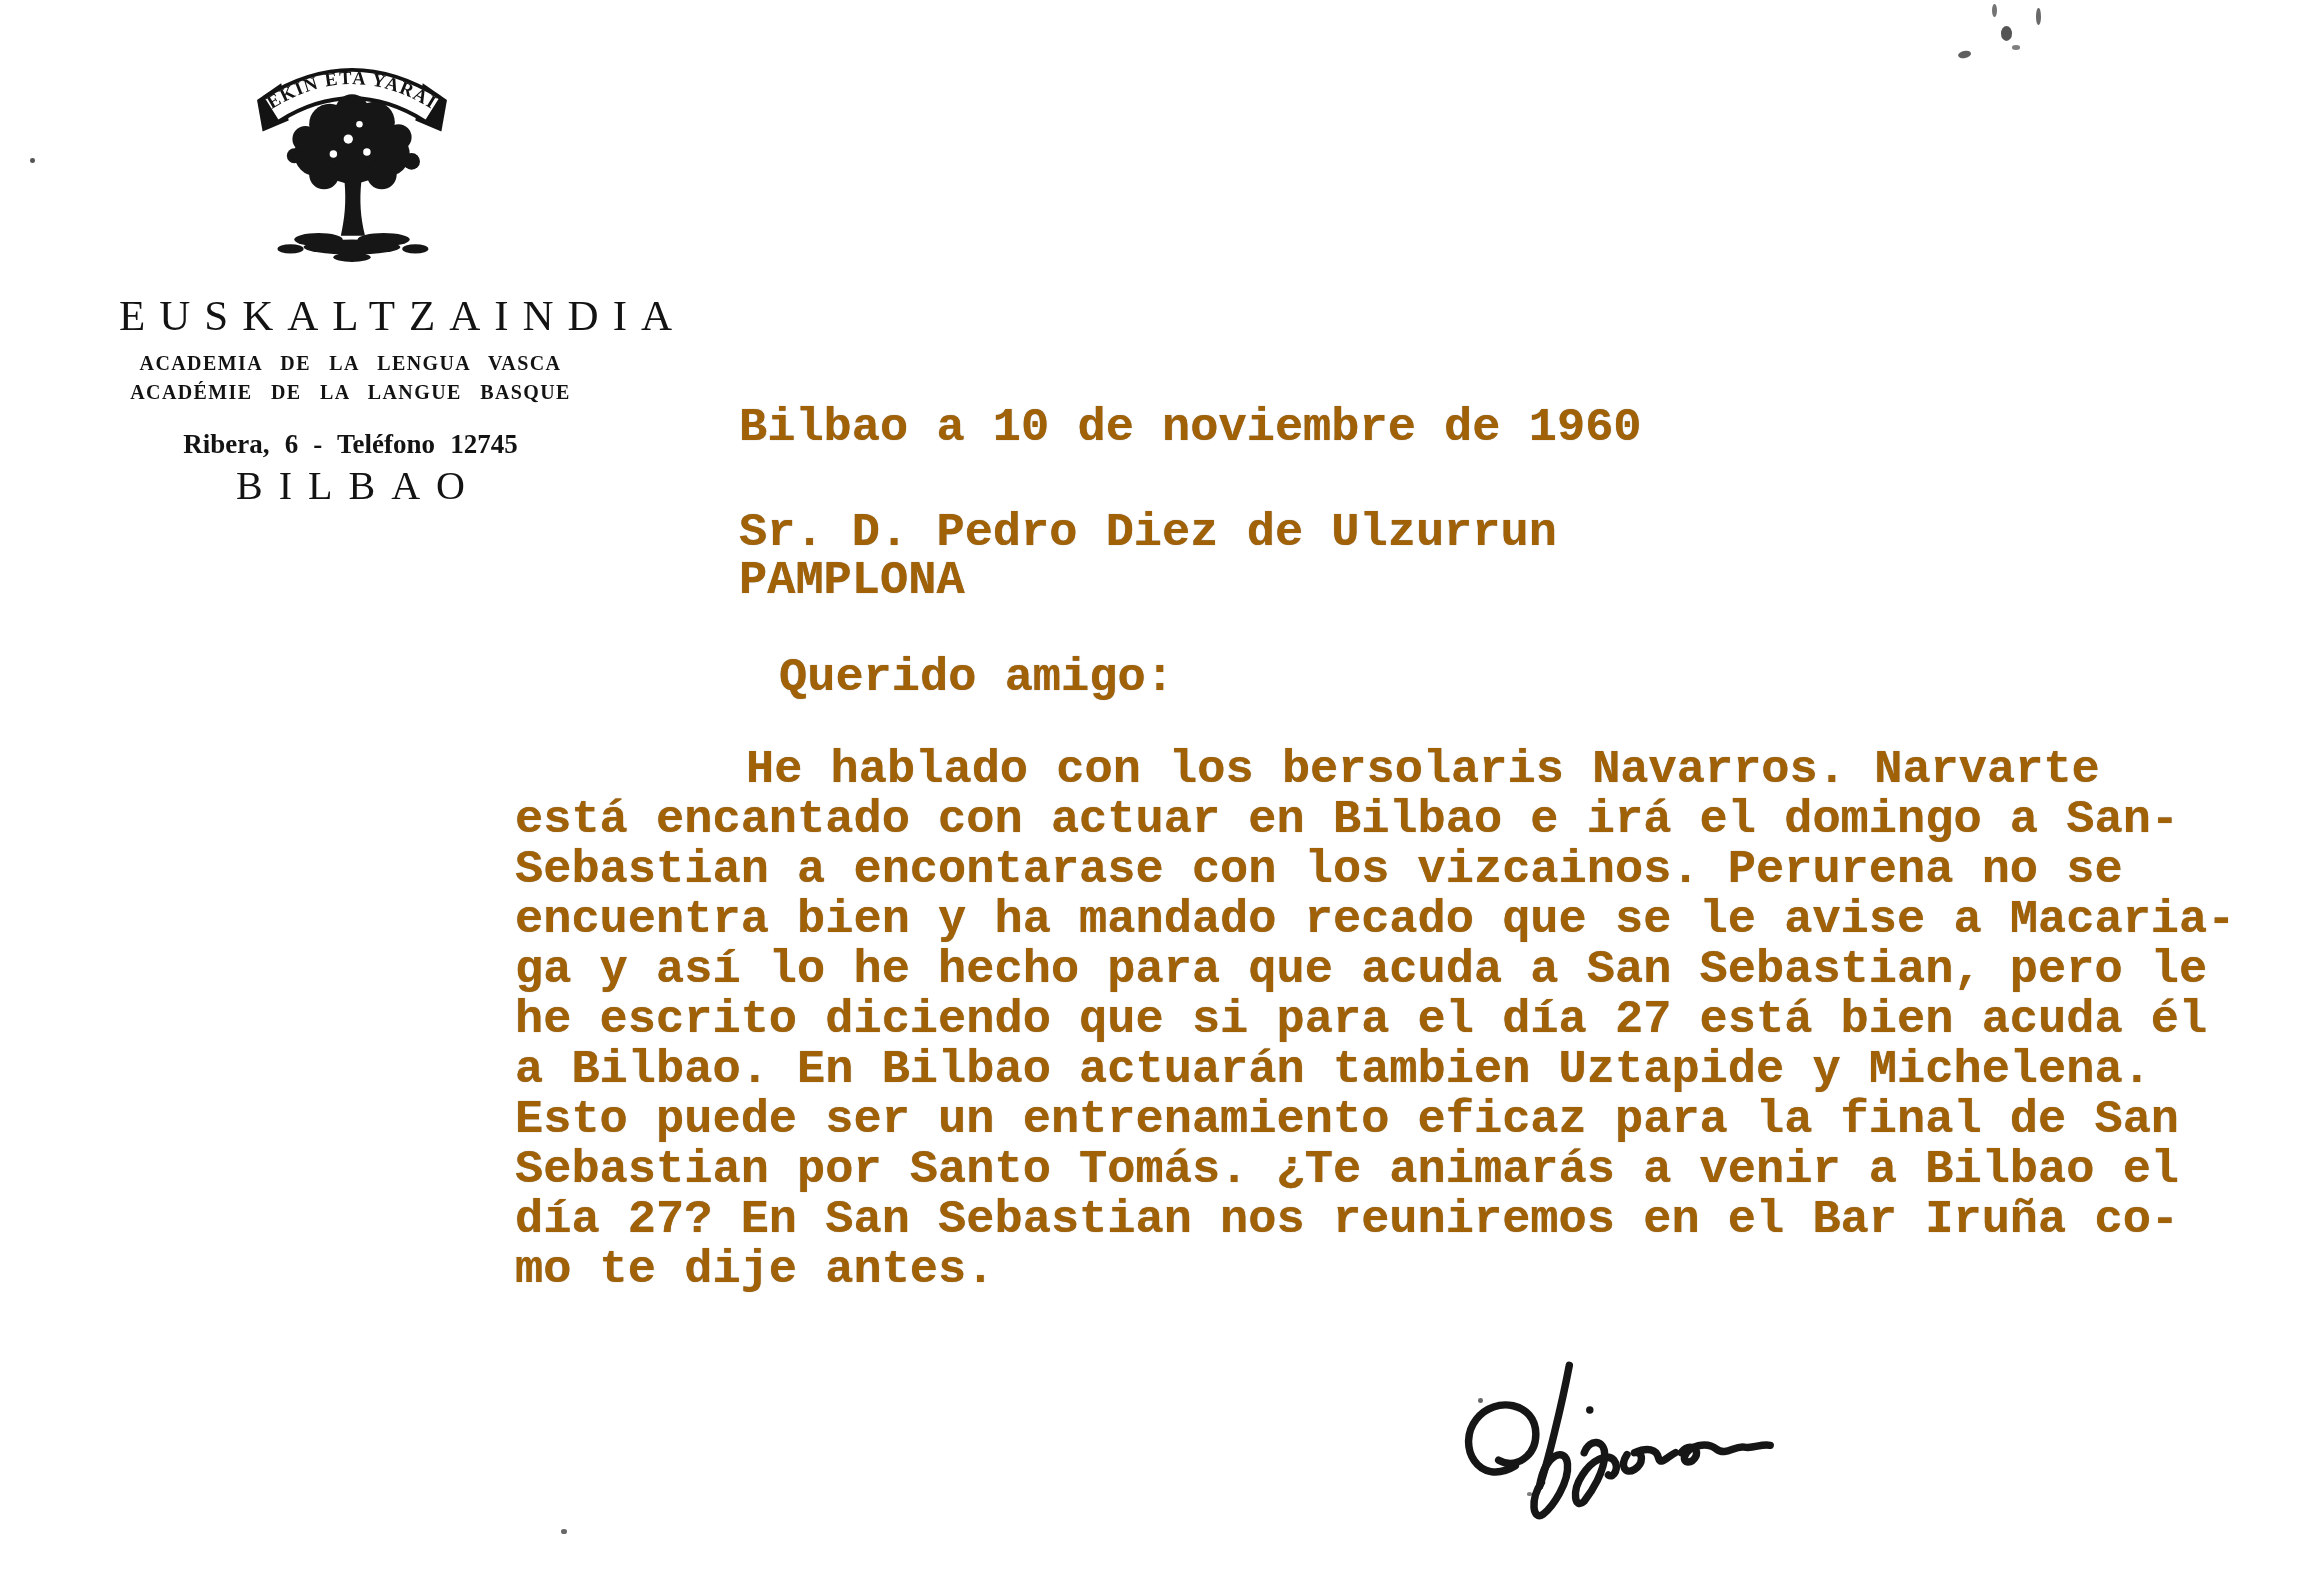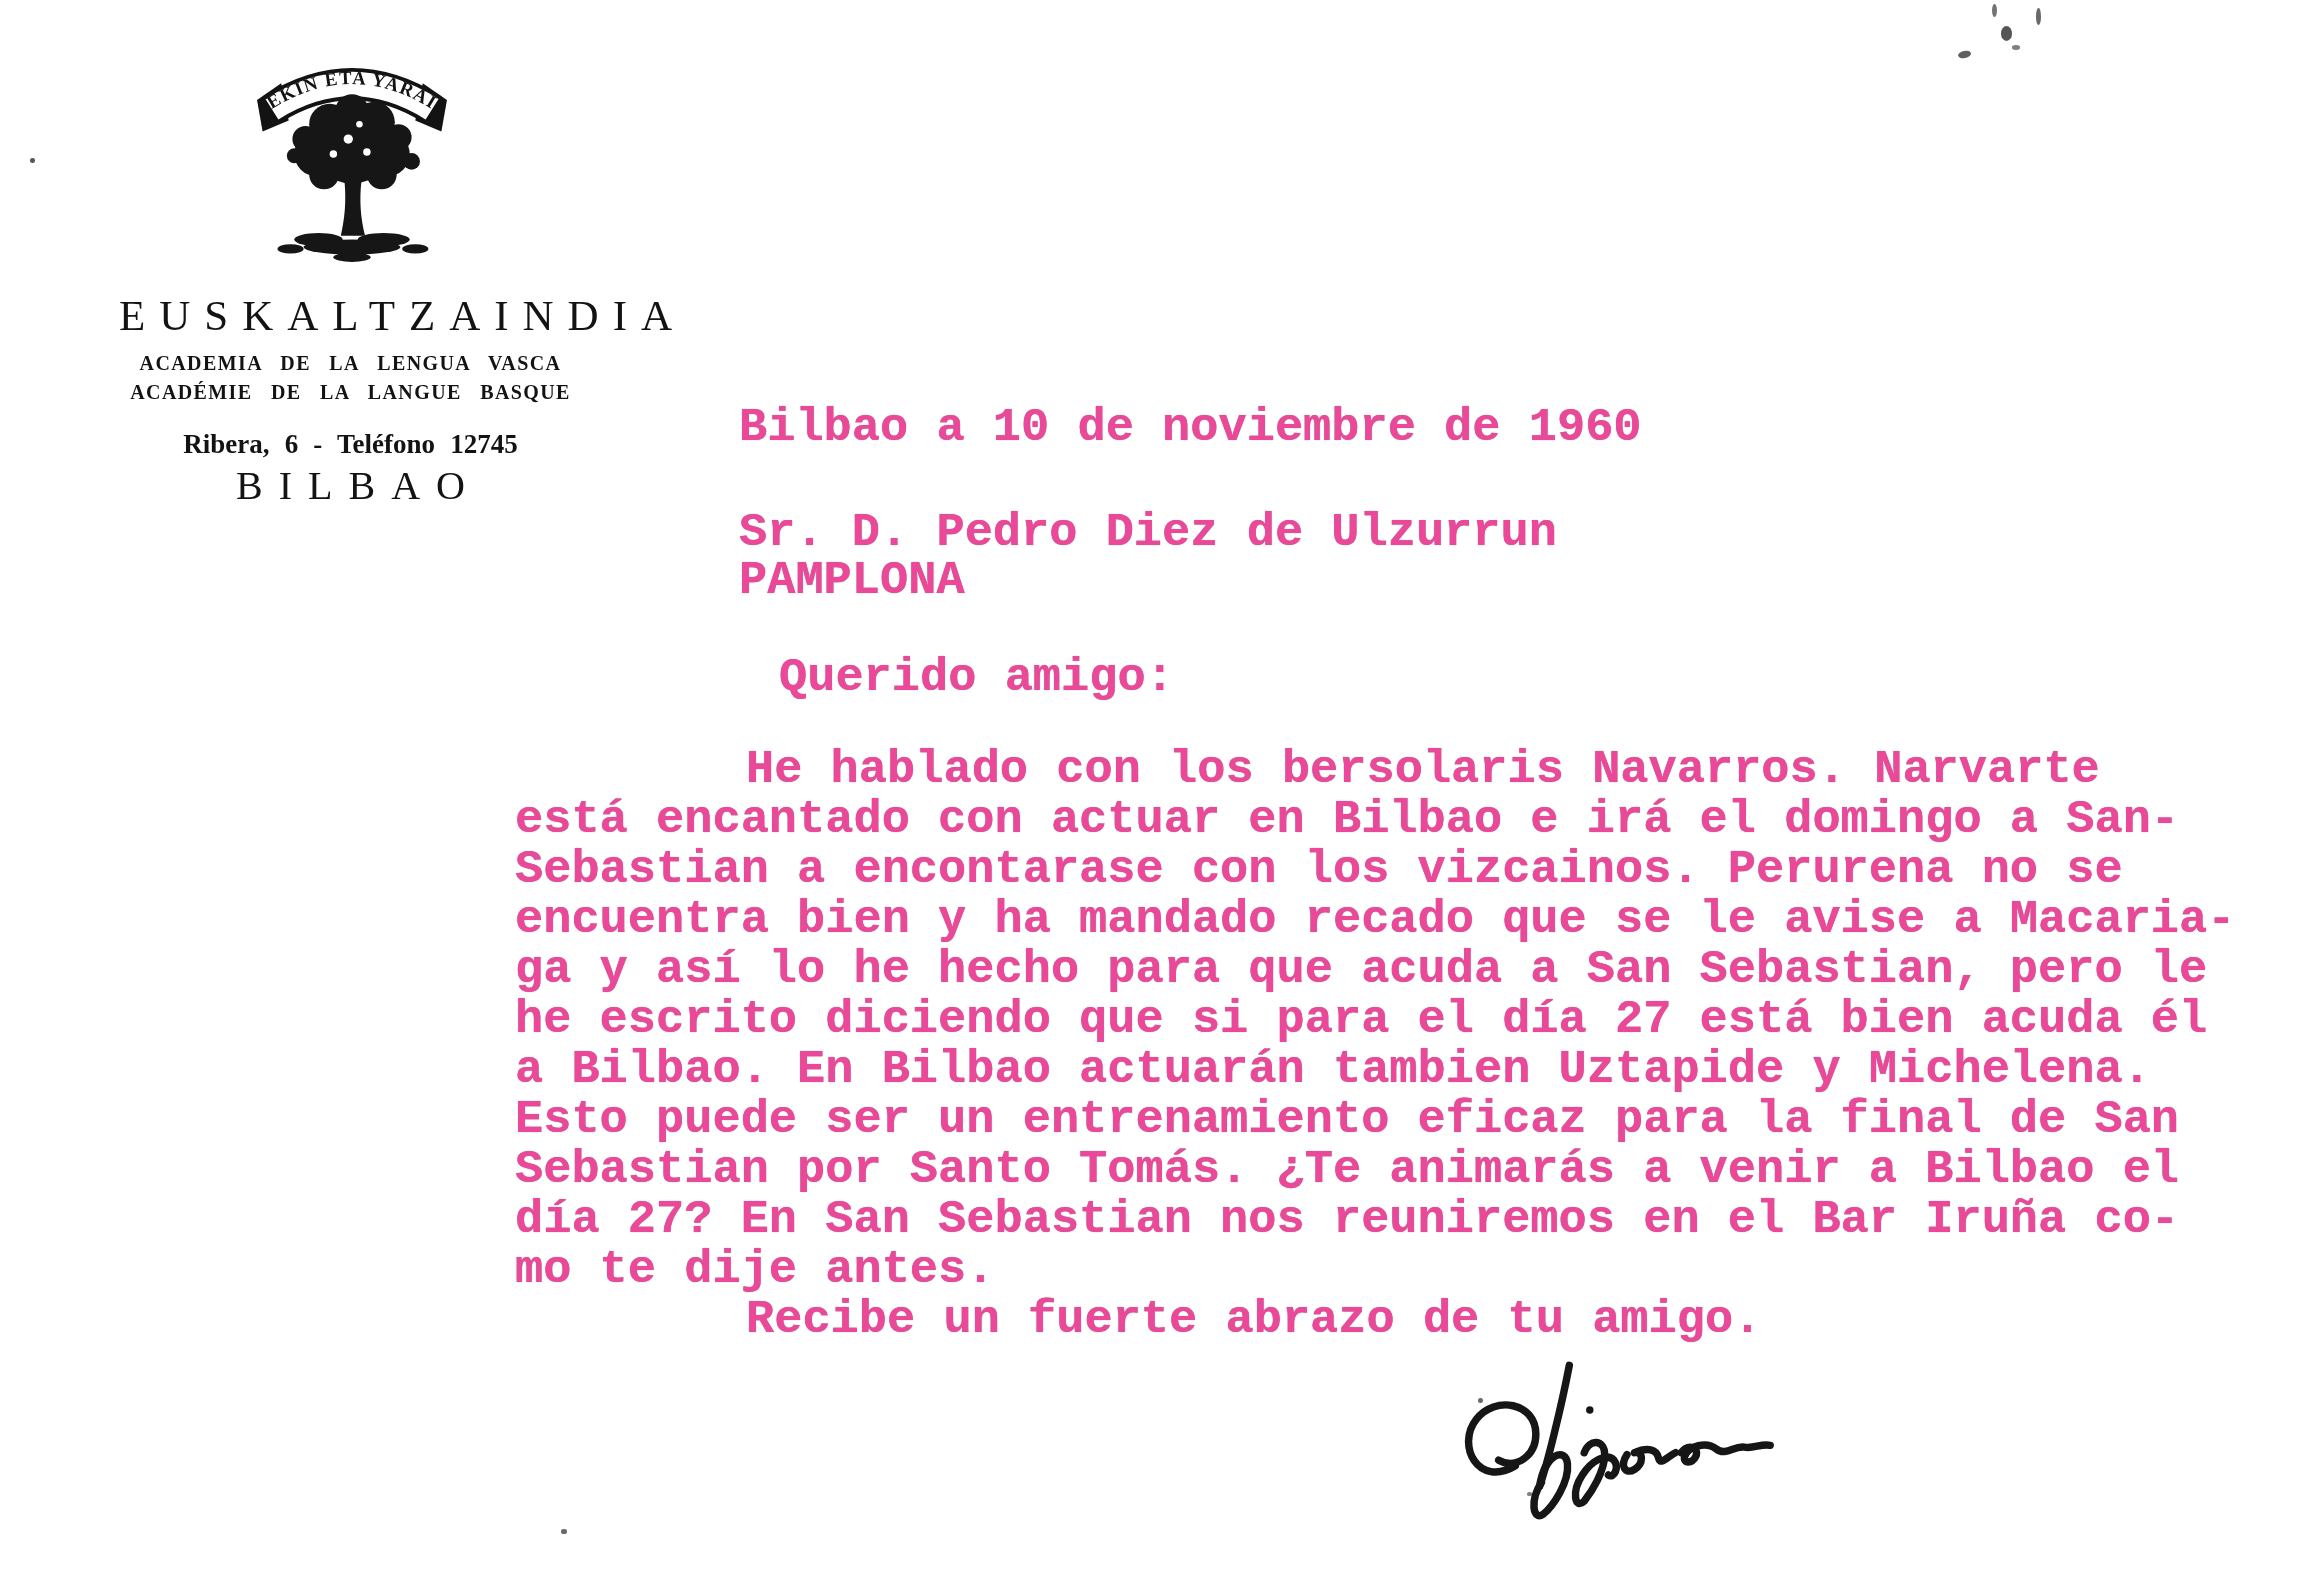--- a/index.html
+++ b/index.html
@@ -66,21 +66,21 @@
     text-indent: 16px;
     white-space: nowrap;
   }
 
   
   .tw {
     font-family: "Liberation Mono", monospace;
     font-weight: bold;
     font-size: 47px;
     line-height: 50px;
-    color: #ec4899;
+    color: #a16207;
     white-space: nowrap;
     text-shadow: 0 0 0.9px rgba(10,10,10,.55);
   }
   .dateline   { position: absolute; left: 739px; top: 403px; }
   .addressee  { position: absolute; left: 739px; top: 509px; line-height: 48px; }
   .salutation { position: absolute; left: 739px; top: 653px; margin-left: 40px; }
   .body-text  { position: absolute; left: 515px; top: 745px; width: 1753px; }
   .body-text .indent { padding-left: 231px; }
 
   
@@ -174,21 +174,20 @@
     <div>está encantado con actuar en Bilbao e irá el domingo a San-</div>
     <div>Sebastian a encontarase con los vizcainos. Perurena no se</div>
     <div>encuentra bien y ha mandado recado que se le avise a Macaria-</div>
     <div>ga y así lo he hecho para que acuda a San Sebastian, pero le</div>
     <div>he escrito diciendo que si para el día 27 está bien acuda él</div>
     <div>a Bilbao. En Bilbao actuarán tambien Uztapide y Michelena.</div>
     <div>Esto puede ser un entrenamiento eficaz para la final de San</div>
     <div>Sebastian por Santo Tomás. ¿Te animarás a venir a Bilbao el</div>
     <div>día 27? En San Sebastian nos reuniremos en el Bar Iruña co-</div>
     <div>mo te dije antes.</div>
-    <div class="indent">Recibe un fuerte abrazo de tu amigo.</div>
   </div>
 
   <svg class="signature" viewBox="0 0 380 200" aria-hidden="true">
     <g fill="none" stroke="#161616" stroke-width="8" stroke-linecap="round" stroke-linejoin="round">
 
       <path d="M 70 118 C 30 142 6 96 28 68 C 48 42 92 50 92 84 C 92 108 70 122 52 112"></path>
 
       <path d="M 128 10 C 120 52 104 118 96 140"></path>
 
       <path d="M 96 140 C 102 104 124 98 126 116 C 128 136 110 162 100 170 C 88 178 86 154 98 136"></path>

